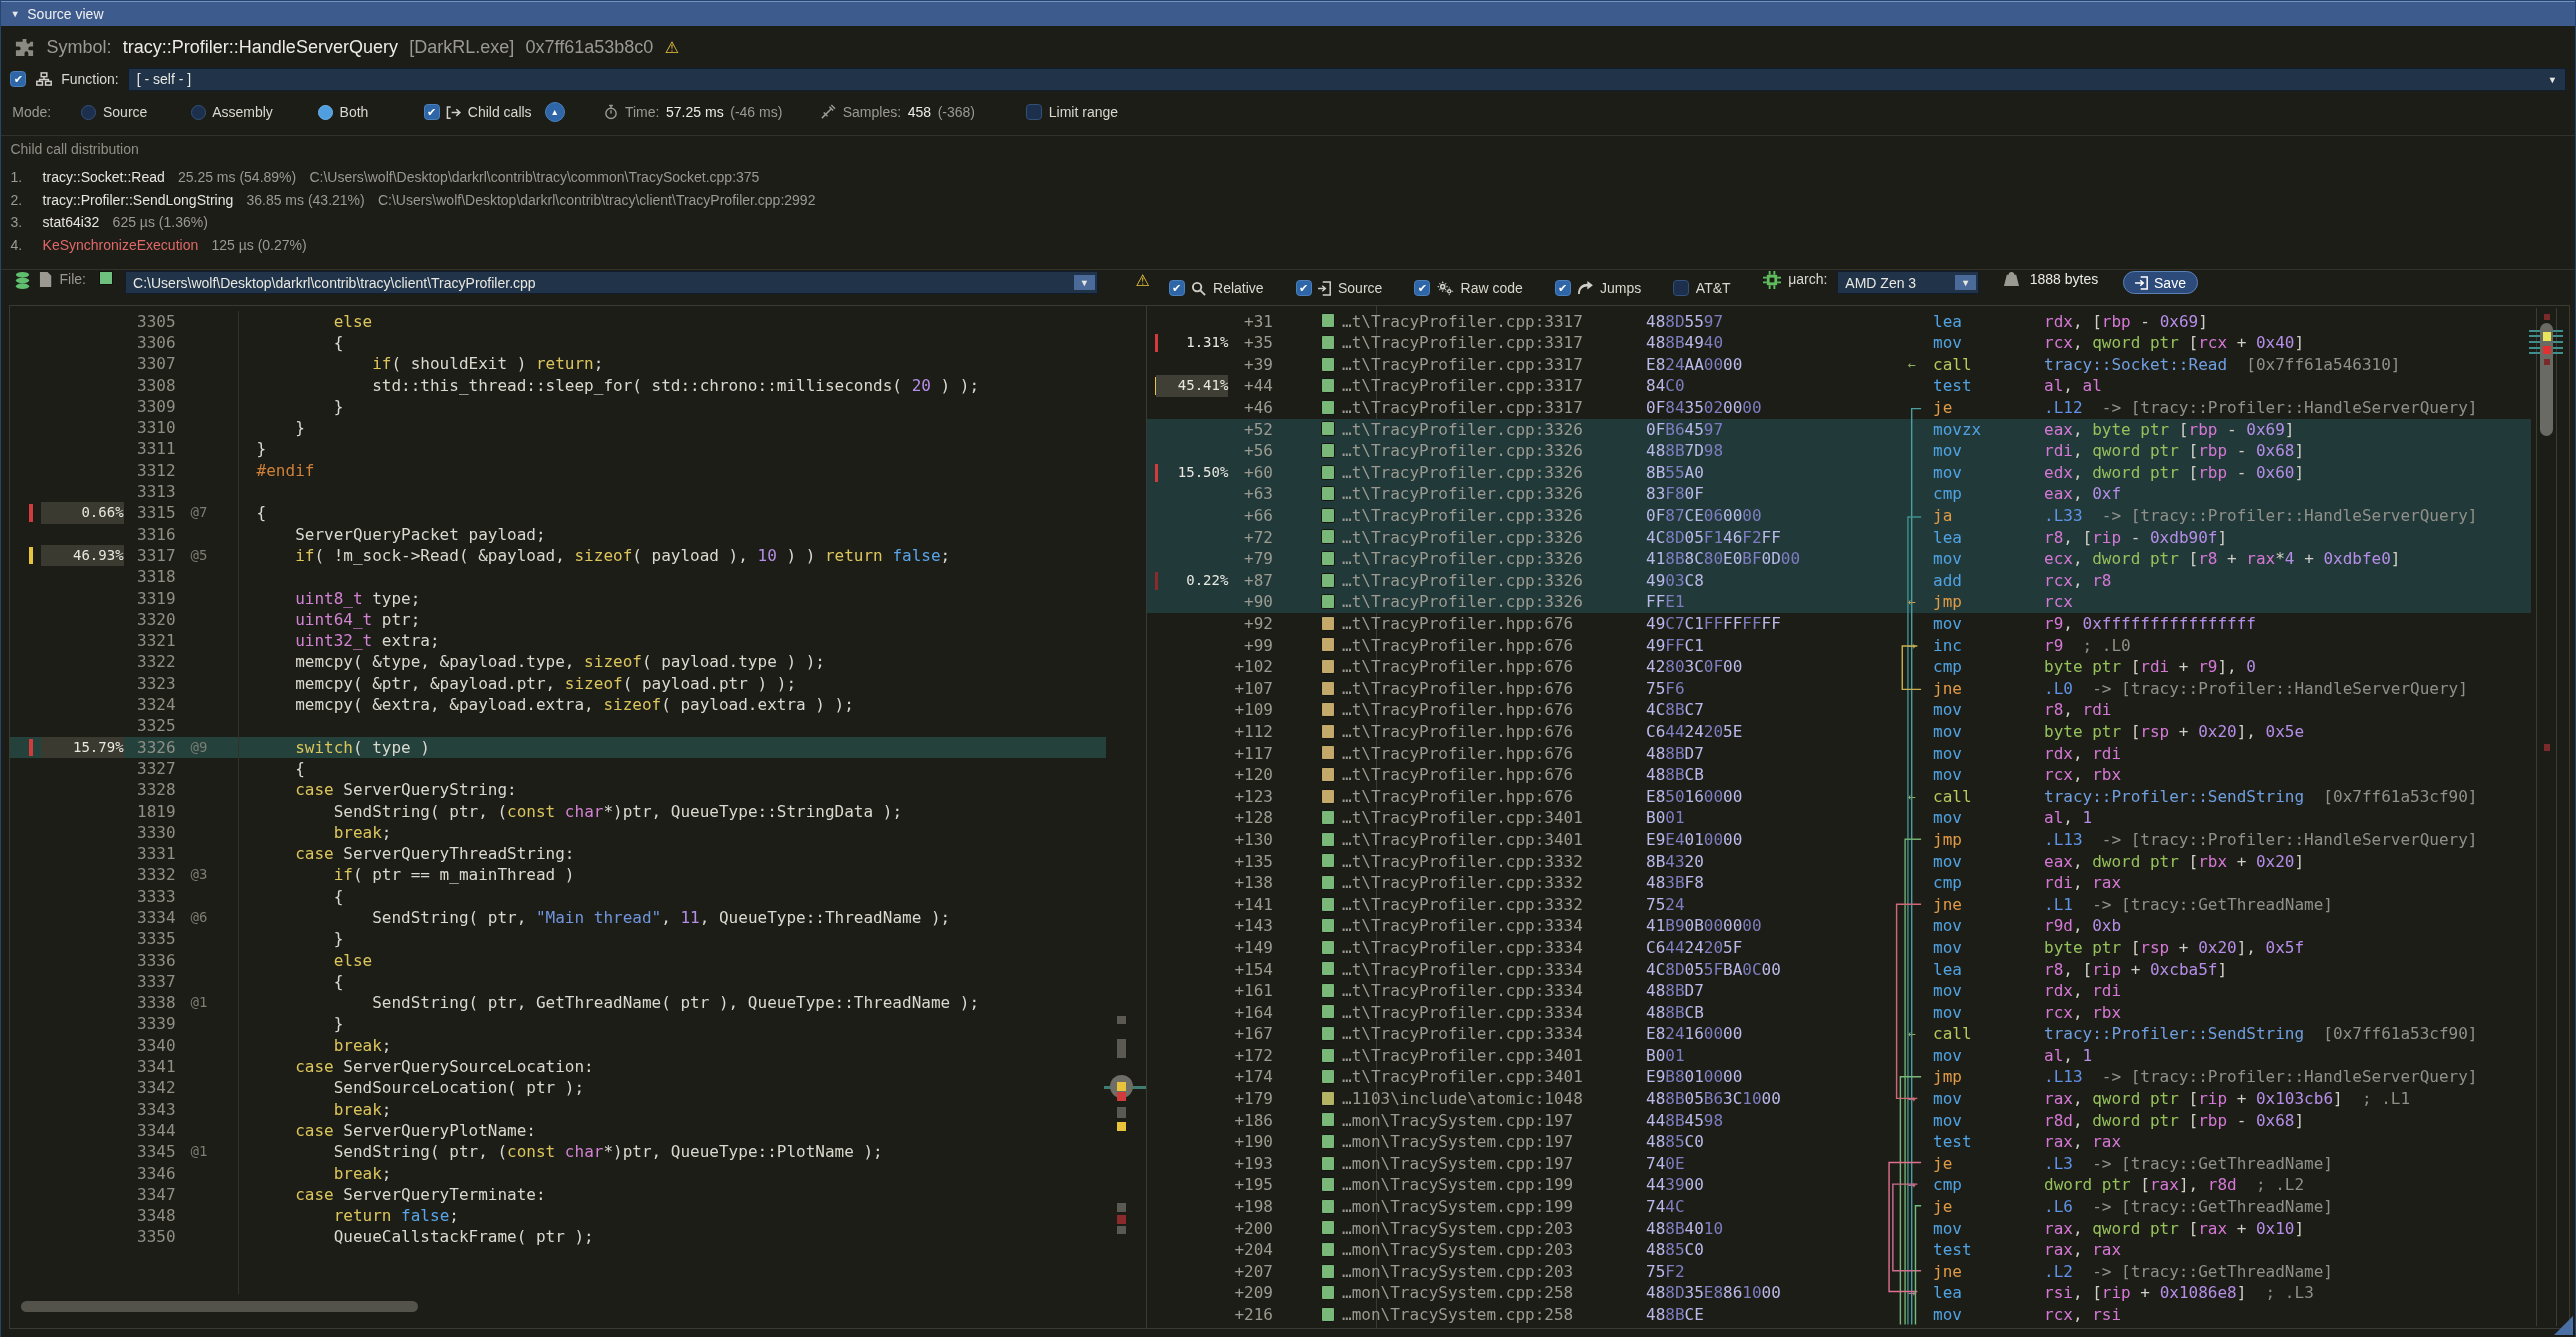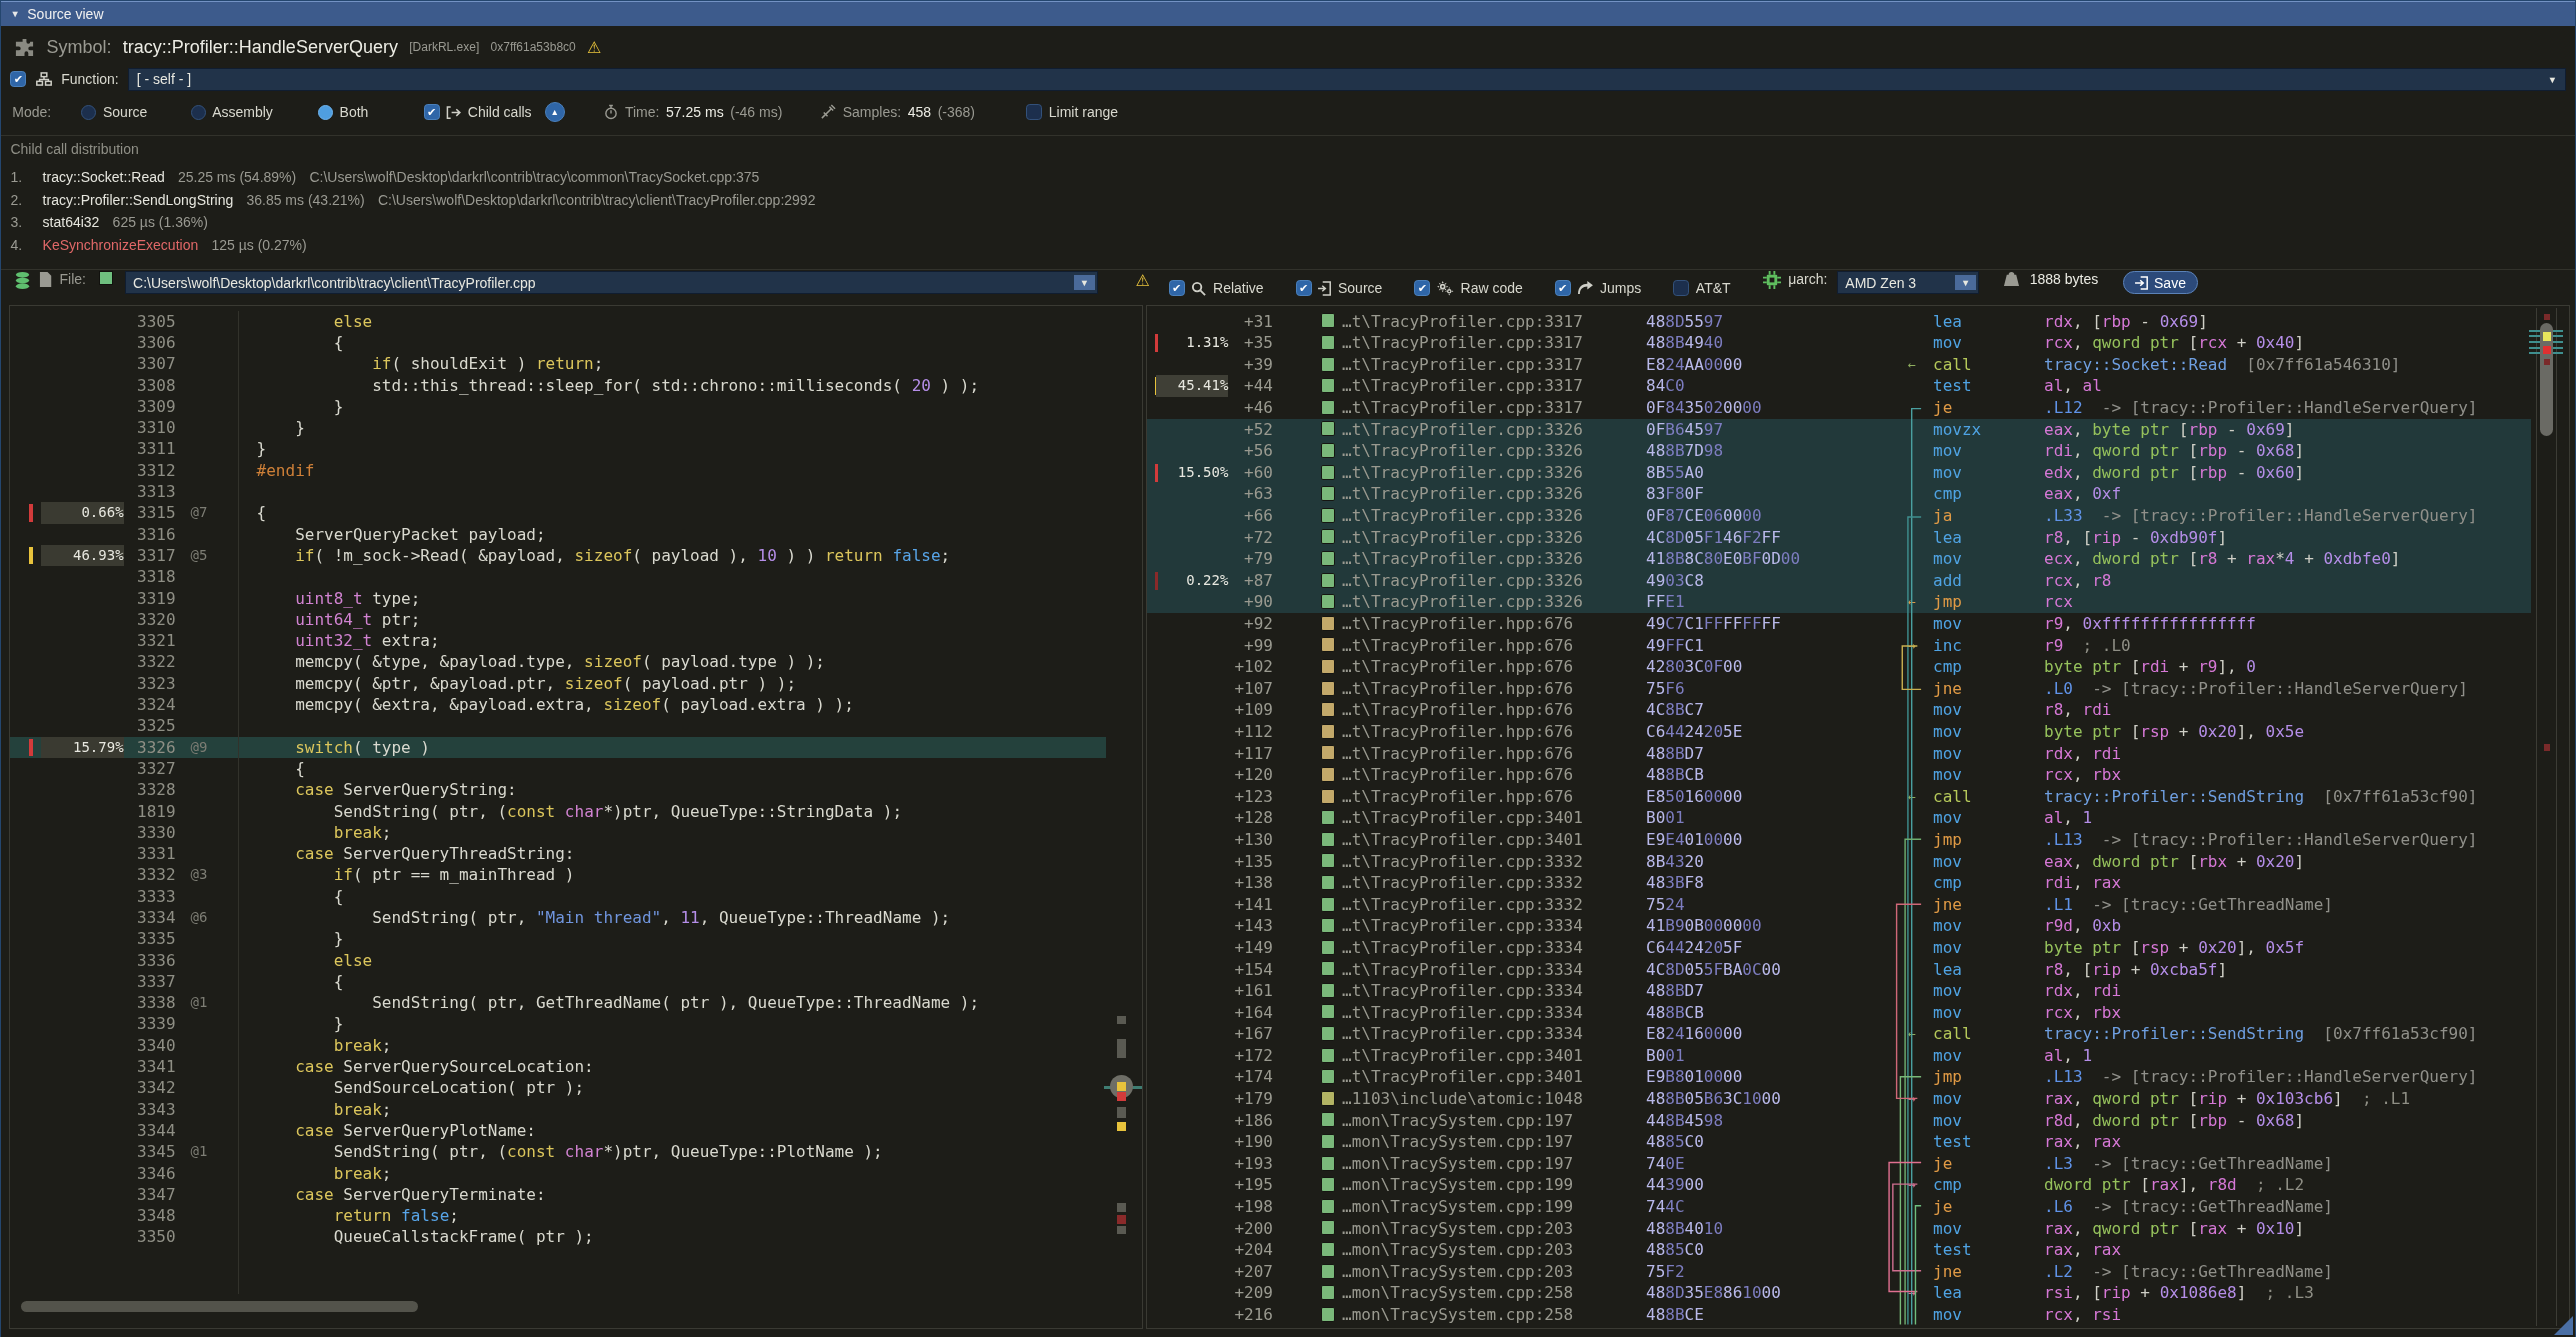--- a/index.html
+++ b/index.html
@@ -9,21 +9,21 @@
        font-family:"Liberation Sans",sans-serif;color:#d9d9cf;}
   .abs{position:absolute;}
   
   #titlebar{left:0;top:0;right:0;height:24.6px;background:#3d5b8c;border-top:0.9px solid #7392c4;
             display:flex;align-items:center;gap:7.6px;padding:0 9.4px;color:#f0f0f0;font-size:14px;}
   #titlebar .tri{font-size:9.4px;color:#e8e8e8;}
   
   #symrow{left:0;top:30px;height:32px;display:flex;align-items:center;gap:11.3px;padding-left:13.2px;font-size:18px;}
   .glabel{color:#9a9a92;}
   .white{color:#ecece4;}
-  .dim15{color:#9a9a92;font-size:12px;}
+  .dim15{color:#9a9a92;font-size:18px;}
   .warn{color:#e8c33c;font-size:16px;}
   
   #fnrow{left:0;top:66px;right:9.4px;height:24.6px;display:flex;align-items:center;gap:9.4px;padding-left:9.4px;font-size:14px;}
   .cb{width:16px;height:16px;border-radius:3.8px;display:inline-flex;align-items:center;justify-content:center;
       font-size:11.3px;color:#fff;flex:none;}
   .cb.on{background:#2f66a8;border:0.9px solid #4a80bb;}
   .cb.off{background:#1c2f4d;border:0.9px solid #33517a;}
   .radio{width:15px;height:15px;border-radius:50%;flex:none;}
   .radio.off{background:#1c2f4d;border:0.9px solid #33517a;}
   .radio.on{background:#4f9ee0;border:0.9px solid #6fb4ee;}
@@ -42,21 +42,21 @@
   .chidx{color:#9a9a92;width:19px;}
   .chtime{color:#9a9a92;}
   .chloc{color:#9a9a92;}
   
   #fileband{left:0;top:270px;right:0;height:34px;display:flex;font-size:14px;}
   .swatch{width:14px;height:14px;border:0.9px solid #11110e;background:#6fbf7f;flex:none;}
   .toolcheck{display:flex;align-items:center;gap:6.6px;}
   .btn-save{height:23px;border-radius:11.3px;background:#2c4a7a;border:0.9px solid #5b82b8;color:#fff;
             display:flex;align-items:center;gap:5.7px;padding:0 11.3px;font-size:14px;}
   
-  #pane-src{left:7.6px;top:304px;width:1134px;height:1024px;border:0.9px solid #3a3a33;overflow:hidden;}
+  #pane-src{left:7.6px;top:304px;width:1368px;height:1024px;border:0.9px solid #3a3a33;overflow:hidden;}
   #pane-asm{left:1145px;top:304px;width:1424px;height:1024px;border:0.9px solid #3a3a33;overflow:hidden;}
   .mono{font-family:"DejaVu Sans Mono",monospace;}
   
   #srows{left:0;top:4.7px;width:1096px;}
   .srow{position:relative;height:21.3px;line-height:21.3px;font-size:16px;white-space:pre;}
   .srow.hl{background:#24413c;}
   .sbar{position:absolute;left:19px;top:1.9px;bottom:1.9px;width:4.7px;}
   .spct{position:absolute;left:31px;width:83px;text-align:right;background:#3a3a31;color:#e8e8e0;font-size:14px;}
   .snum{position:absolute;left:115px;width:51px;text-align:right;color:#8f8f85;}
   .sann{position:absolute;left:181px;color:#7d7d74;font-size:14px;}

